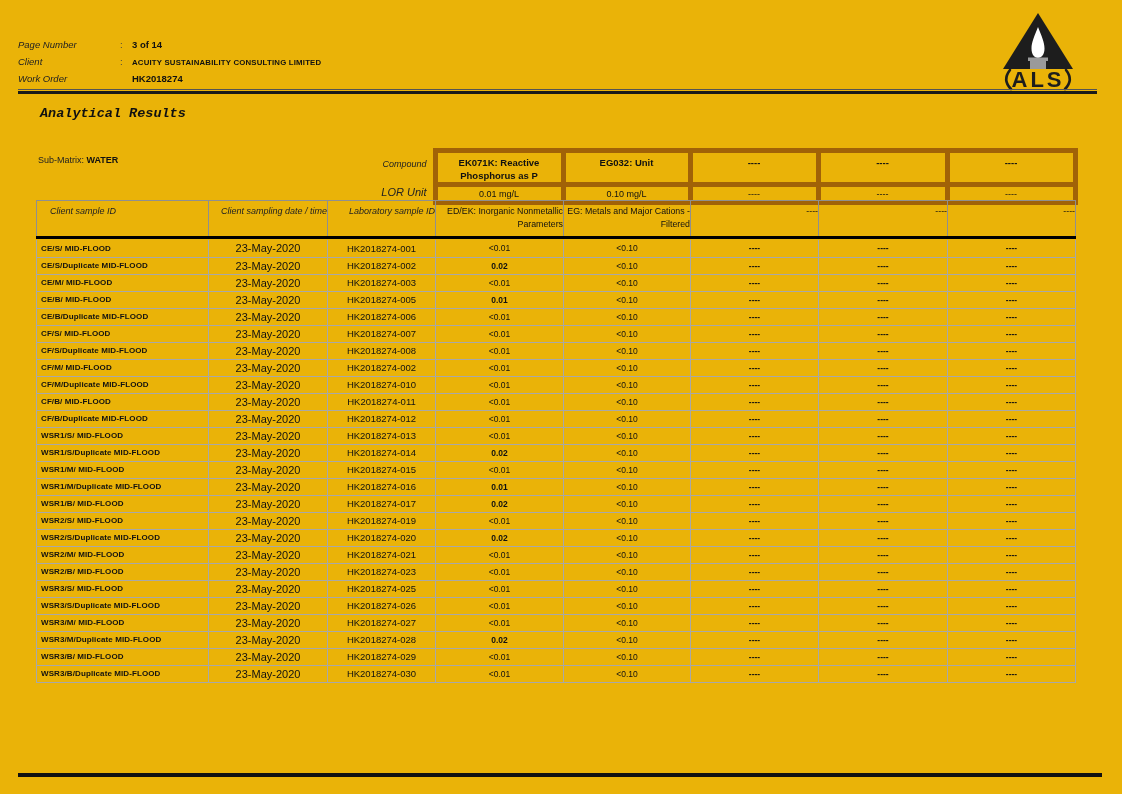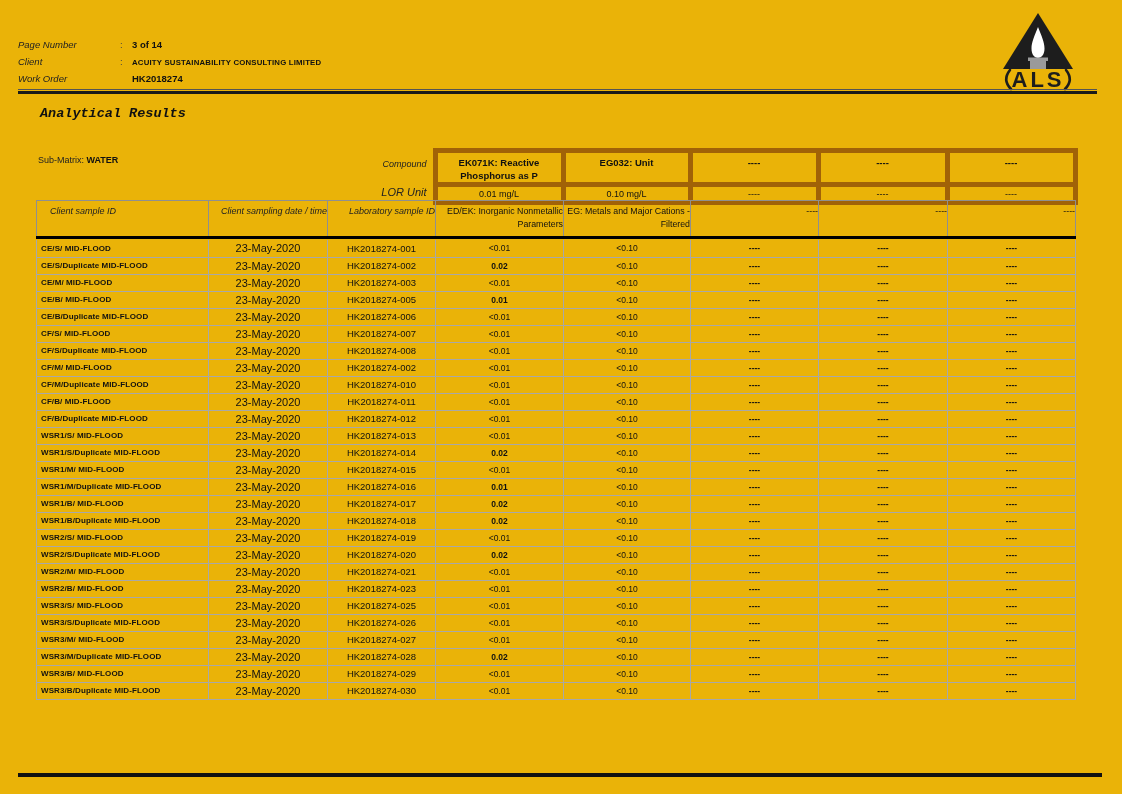--- a/index.html
+++ b/index.html
@@ -321,30 +321,20 @@
           <td class="c-sample">WSR1/B/ MID-FLOOD</td>
           <td class="c-date">23-May-2020</td>
           <td class="c-lab">HK2018274-017</td>
           <td class="c-val bold">0.02</td>
           <td class="c-val">&lt;0.10</td>
           <td class="c-val bold">----</td>
           <td class="c-val bold">----</td>
           <td class="c-val bold">----</td>
         </tr>
         <tr>
-          <td class="c-sample">WSR1/B/Duplicate MID-FLOOD</td>
-          <td class="c-date">23-May-2020</td>
-          <td class="c-lab">HK2018274-018</td>
-          <td class="c-val bold">0.02</td>
-          <td class="c-val">&lt;0.10</td>
-          <td class="c-val bold">----</td>
-          <td class="c-val bold">----</td>
-          <td class="c-val bold">----</td>
-        </tr>
-        <tr>
           <td class="c-sample">WSR2/S/ MID-FLOOD</td>
           <td class="c-date">23-May-2020</td>
           <td class="c-lab">HK2018274-019</td>
           <td class="c-val">&lt;0.01</td>
           <td class="c-val">&lt;0.10</td>
           <td class="c-val bold">----</td>
           <td class="c-val bold">----</td>
           <td class="c-val bold">----</td>
         </tr>
         <tr>

